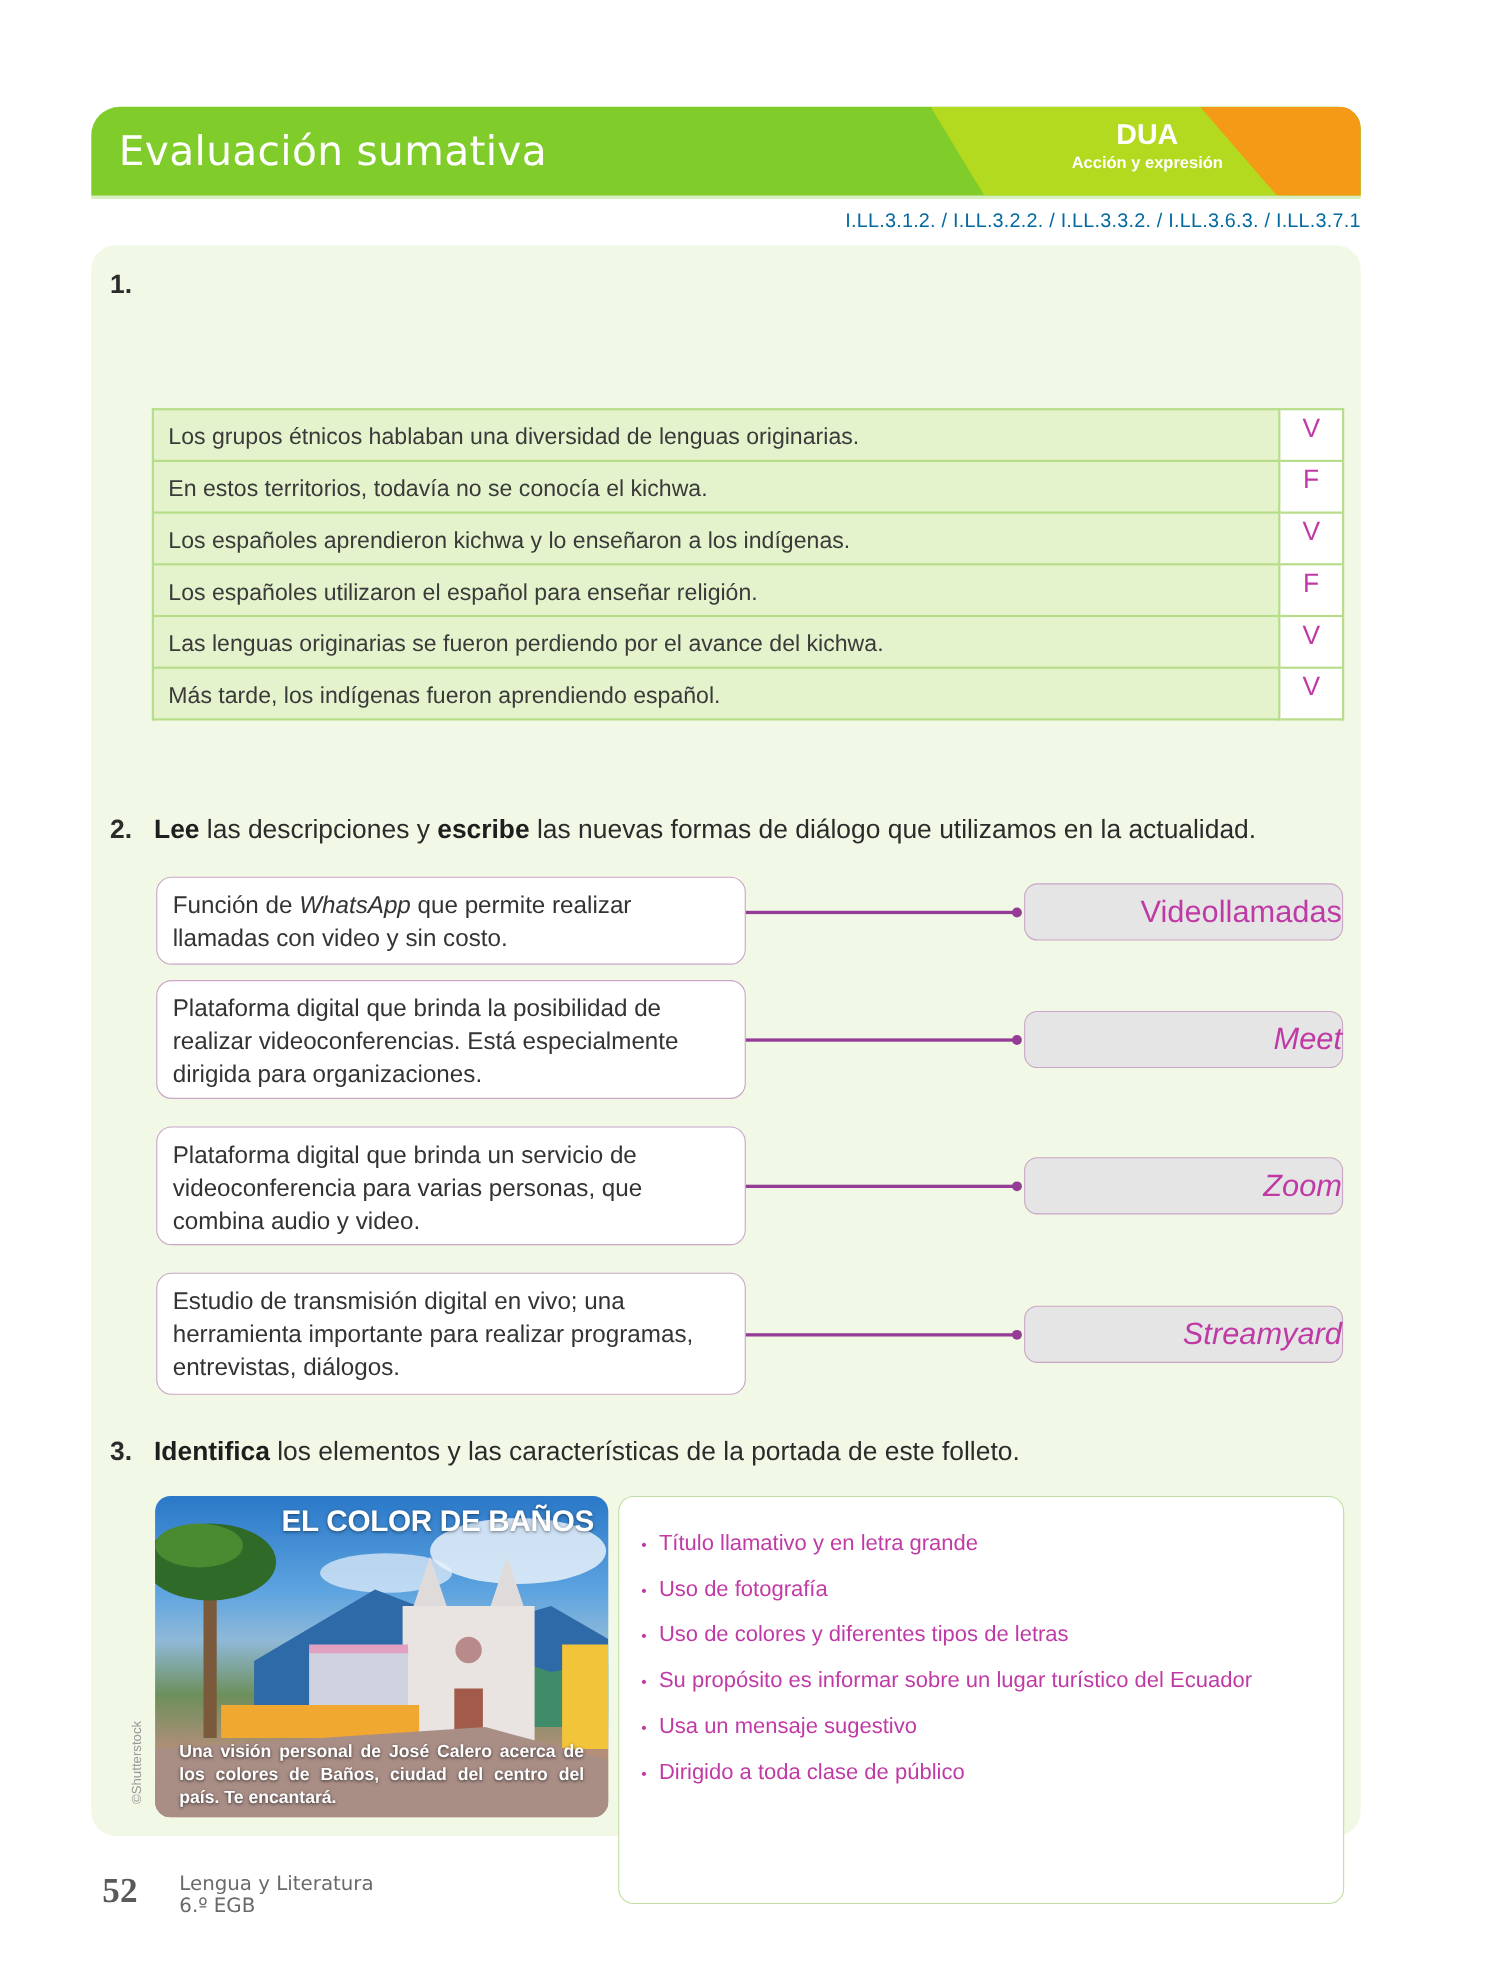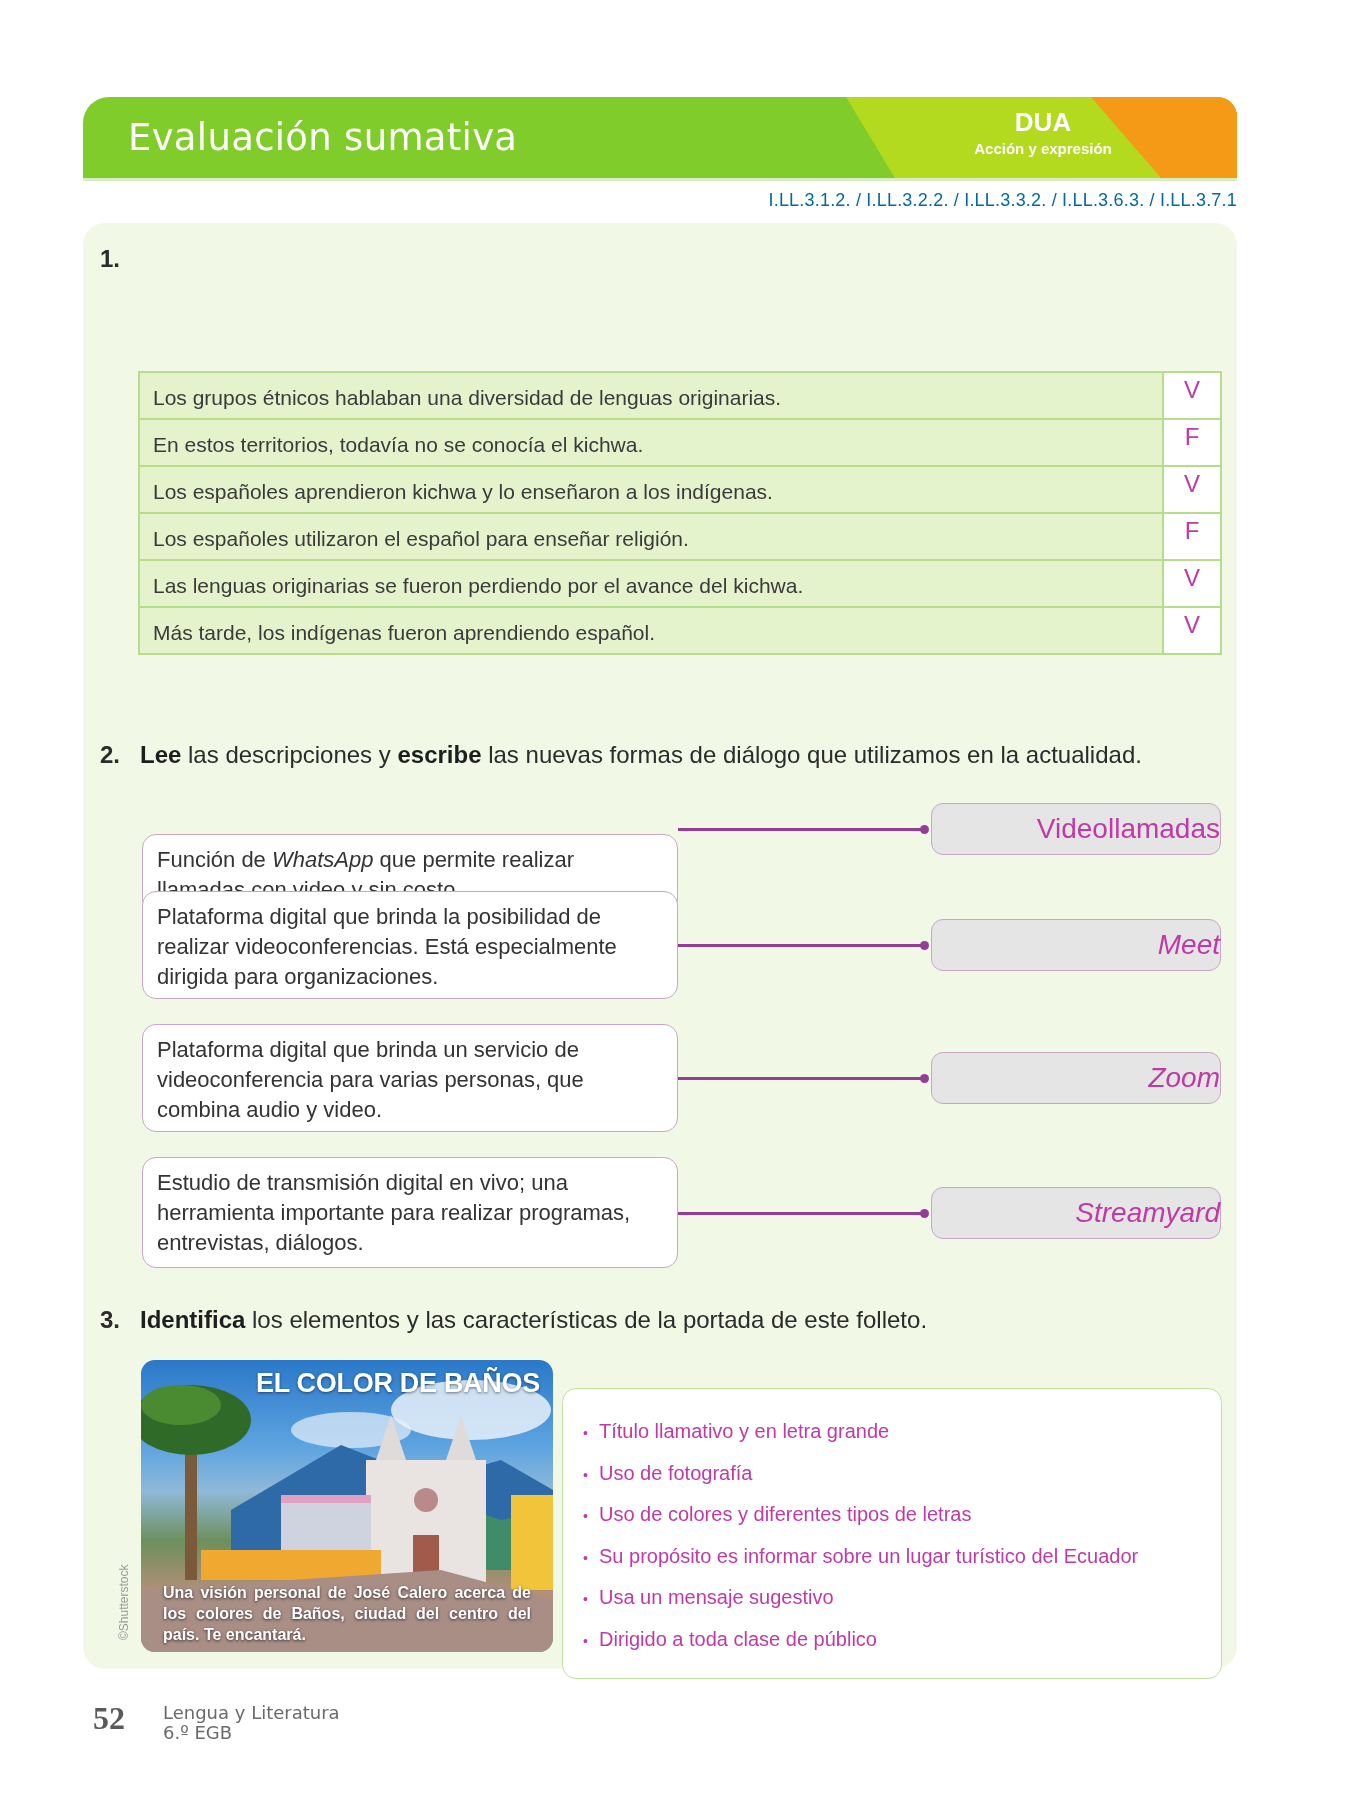--- a/index.html
+++ b/index.html
@@ -7,21 +7,21 @@
       width: 1350px; height: 1800px; position: relative; background: #ffffff;
       font-family: "Liberation Sans", "DejaVu Sans", sans-serif; color: #2b2b2b; overflow: hidden;
     }
     
     .banner {
       position: absolute; left: 83px; top: 97px; width: 1154px; height: 81px;
       border-radius: 26px 20px 0 0; overflow: hidden; background: #80cc2a;
     }
     .banner .title {
       position: absolute; left: 25px; top: 0; height: 81px; line-height: 81px;
-      font-family: "DejaVu Sans", sans-serif; font-size: 37px; color: #fff; letter-spacing: 0.3px; margin-left: 20px;
+      font-family: "DejaVu Sans", sans-serif; font-size: 37px; color: #fff; letter-spacing: 0.3px;
     }
     .banner svg { position: absolute; left: 0; top: 0; }
     .banner .dua {
       position: absolute; right: 74px; top: 12px; width: 240px; text-align: center; color: #fff;
       font-family: "Liberation Sans", sans-serif; font-weight: bold; line-height: 1;
     }
     .banner .dua .d1 { font-size: 26px; display: block; }
     .banner .dua .d2 { font-size: 15px; display: block; margin-top: 6px; }
     .banner-shadow { position: absolute; left: 83px; top: 178px; width: 1154px; height: 3px; background: #d8eec0; }
     .codes {
@@ -77,22 +77,22 @@
     }
     .photo .pcaption {
       position: absolute; left: 22px; top: 222px; width: 368px; font-size: 16px; font-weight: bold; color: #fff;
       line-height: 21px; text-align: justify; text-shadow: 0 1px 3px rgba(0,0,0,0.7);
     }
     .credit {
       position: absolute; left: 117px; top: 1640px; transform-origin: left top; transform: rotate(-90deg);
       font-size: 12px; color: #9a9a9a; white-space: nowrap;
     }
     .list-box {
-      position: absolute; left: 562px; top: 1360px; width: 660px; height: 291px; background: #fff; border: 1.5px solid #bfe0a0;
-      border-radius: 14px; box-sizing: border-box; margin-top: 28px;
+      position: absolute; left: 562px; top: 1360px; width: 660px; height: 371px; background: #fff; border: 1.5px solid #bfe0a0;
+      border-radius: 14px; box-sizing: border-box;
     }
     .list-box ul { list-style: none; margin: 0; padding: 0; position: absolute; left: 20px; top: 22px; }
     .list-box li { font-size: 20px; color: #c03aa6; height: 41.5px; line-height: 41.5px; }
     .list-box li .bullet { display: inline-block; width: 16px; font-size: 14px; }
 
     
     .page-num { position: absolute; left: 93px; top: 1700px; font-size: 32px; font-weight: bold; color: #5a5a5a; font-family: Liberation Serif, serif; }
     .footer-subject { position: absolute; left: 163px; top: 1703px; font-size: 18px; color: #6a6a6a; line-height: 20px; font-family: "DejaVu Sans", sans-serif; }
   </style>
 </head>
@@ -146,21 +146,21 @@
         <td class="ans">V</td>
       </tr>
     </tbody>
 </table>
 
 <div class="q q2">
   <span class="num">2.</span>
   <div class="body"><b>Lee</b><span> las descripciones y </span><b>escribe</b><span> las nuevas formas de diálogo que utilizamos en la actualidad.</span></div>
 </div>
 <div id="pairs">
-    <div class="desc-box" style="top: 834px; height: 80px;"><span>Función de </span><i>WhatsApp</i><span> que permite realizar llamadas con video y sin costo.</span></div>
+    <div class="desc-box" style="top: 797px; height: 80px;"><span>Función de </span><i>WhatsApp</i><span> que permite realizar llamadas con video y sin costo.</span></div>
     <div class="connector" style="top: 828px;">
       <span class="dot"></span>
     </div>
     <div class="ans-box" style="top: 803px;">Videollamadas</div>
     <div class="desc-box" style="top: 891px; height: 108px;"><span>Plataforma digital que brinda la posibilidad de realizar videoconferencias. Está especialmente dirigida para organizaciones.</span><i></i><span></span></div>
     <div class="connector" style="top: 944px;">
       <span class="dot"></span>
     </div>
     <div class="ans-box it" style="top: 919px;">Meet</div>
     <div class="desc-box" style="top: 1024px; height: 108px;"><span>Plataforma digital que brinda un servicio de videoconferencia para varias personas, que combina audio y video.</span><i></i><span></span></div>

